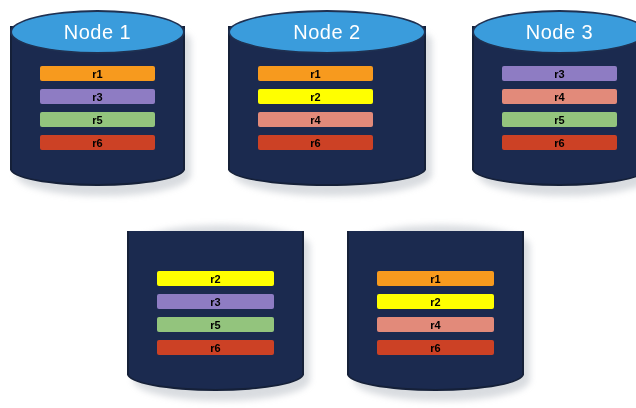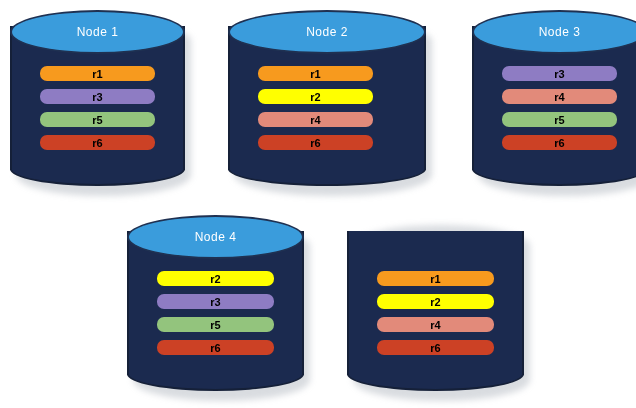--- a/index.html
+++ b/index.html
@@ -86,37 +86,37 @@
   }
 
   .cyl-top-label {
     position: absolute;
     left: 0;
     right: 0;
     top: 50%;
     transform: translateY(-50%);
     text-align: center;
     color: #ffffff;
-    font-size: 12px;
+    font-size: 20px;
     font-family: "Liberation Sans", sans-serif;
     letter-spacing: 0.5px;
     white-space: nowrap;
     z-index: 4;
   }
 
   
   .bars {
     position: absolute;
     z-index: 5;
   }
 
   .bar {
     position: relative;
     height: 15px;
-    border-radius: 7px;
+    border-radius: 2px;
     margin-bottom: 8px;
     box-sizing: border-box;
   }
   .bar:last-child { margin-bottom: 0; }
 
   .bar-label {
     position: absolute;
     left: 0;
     right: 0;
     top: 50%;
@@ -203,23 +203,20 @@
         <div class="bar" style="background: rgb(204, 65, 37);">
           <span class="bar-label">r6</span>
         </div>
       </div>
     </div>
     <div class="node" style="left: 127px; top: 215px; width: 177px; height: 176px;">
       <div class="cyl-shadow"></div>
       <div class="cyl-body">
         <div class="cyl-bottom"></div>
         <div class="cyl-side"></div>
-        <div class="cyl-top">
-          <div class="cyl-top-label">Node  4</div>
-        </div>
       </div>
       <div class="bars" style="left: 30px; top: 56px; width: 117px;">
         <div class="bar" style="background: rgb(255, 255, 0);">
           <span class="bar-label">r2</span>
         </div>
         <div class="bar" style="background: rgb(142, 124, 195);">
           <span class="bar-label">r3</span>
         </div>
         <div class="bar" style="background: rgb(147, 196, 125);">
           <span class="bar-label">r5</span>

